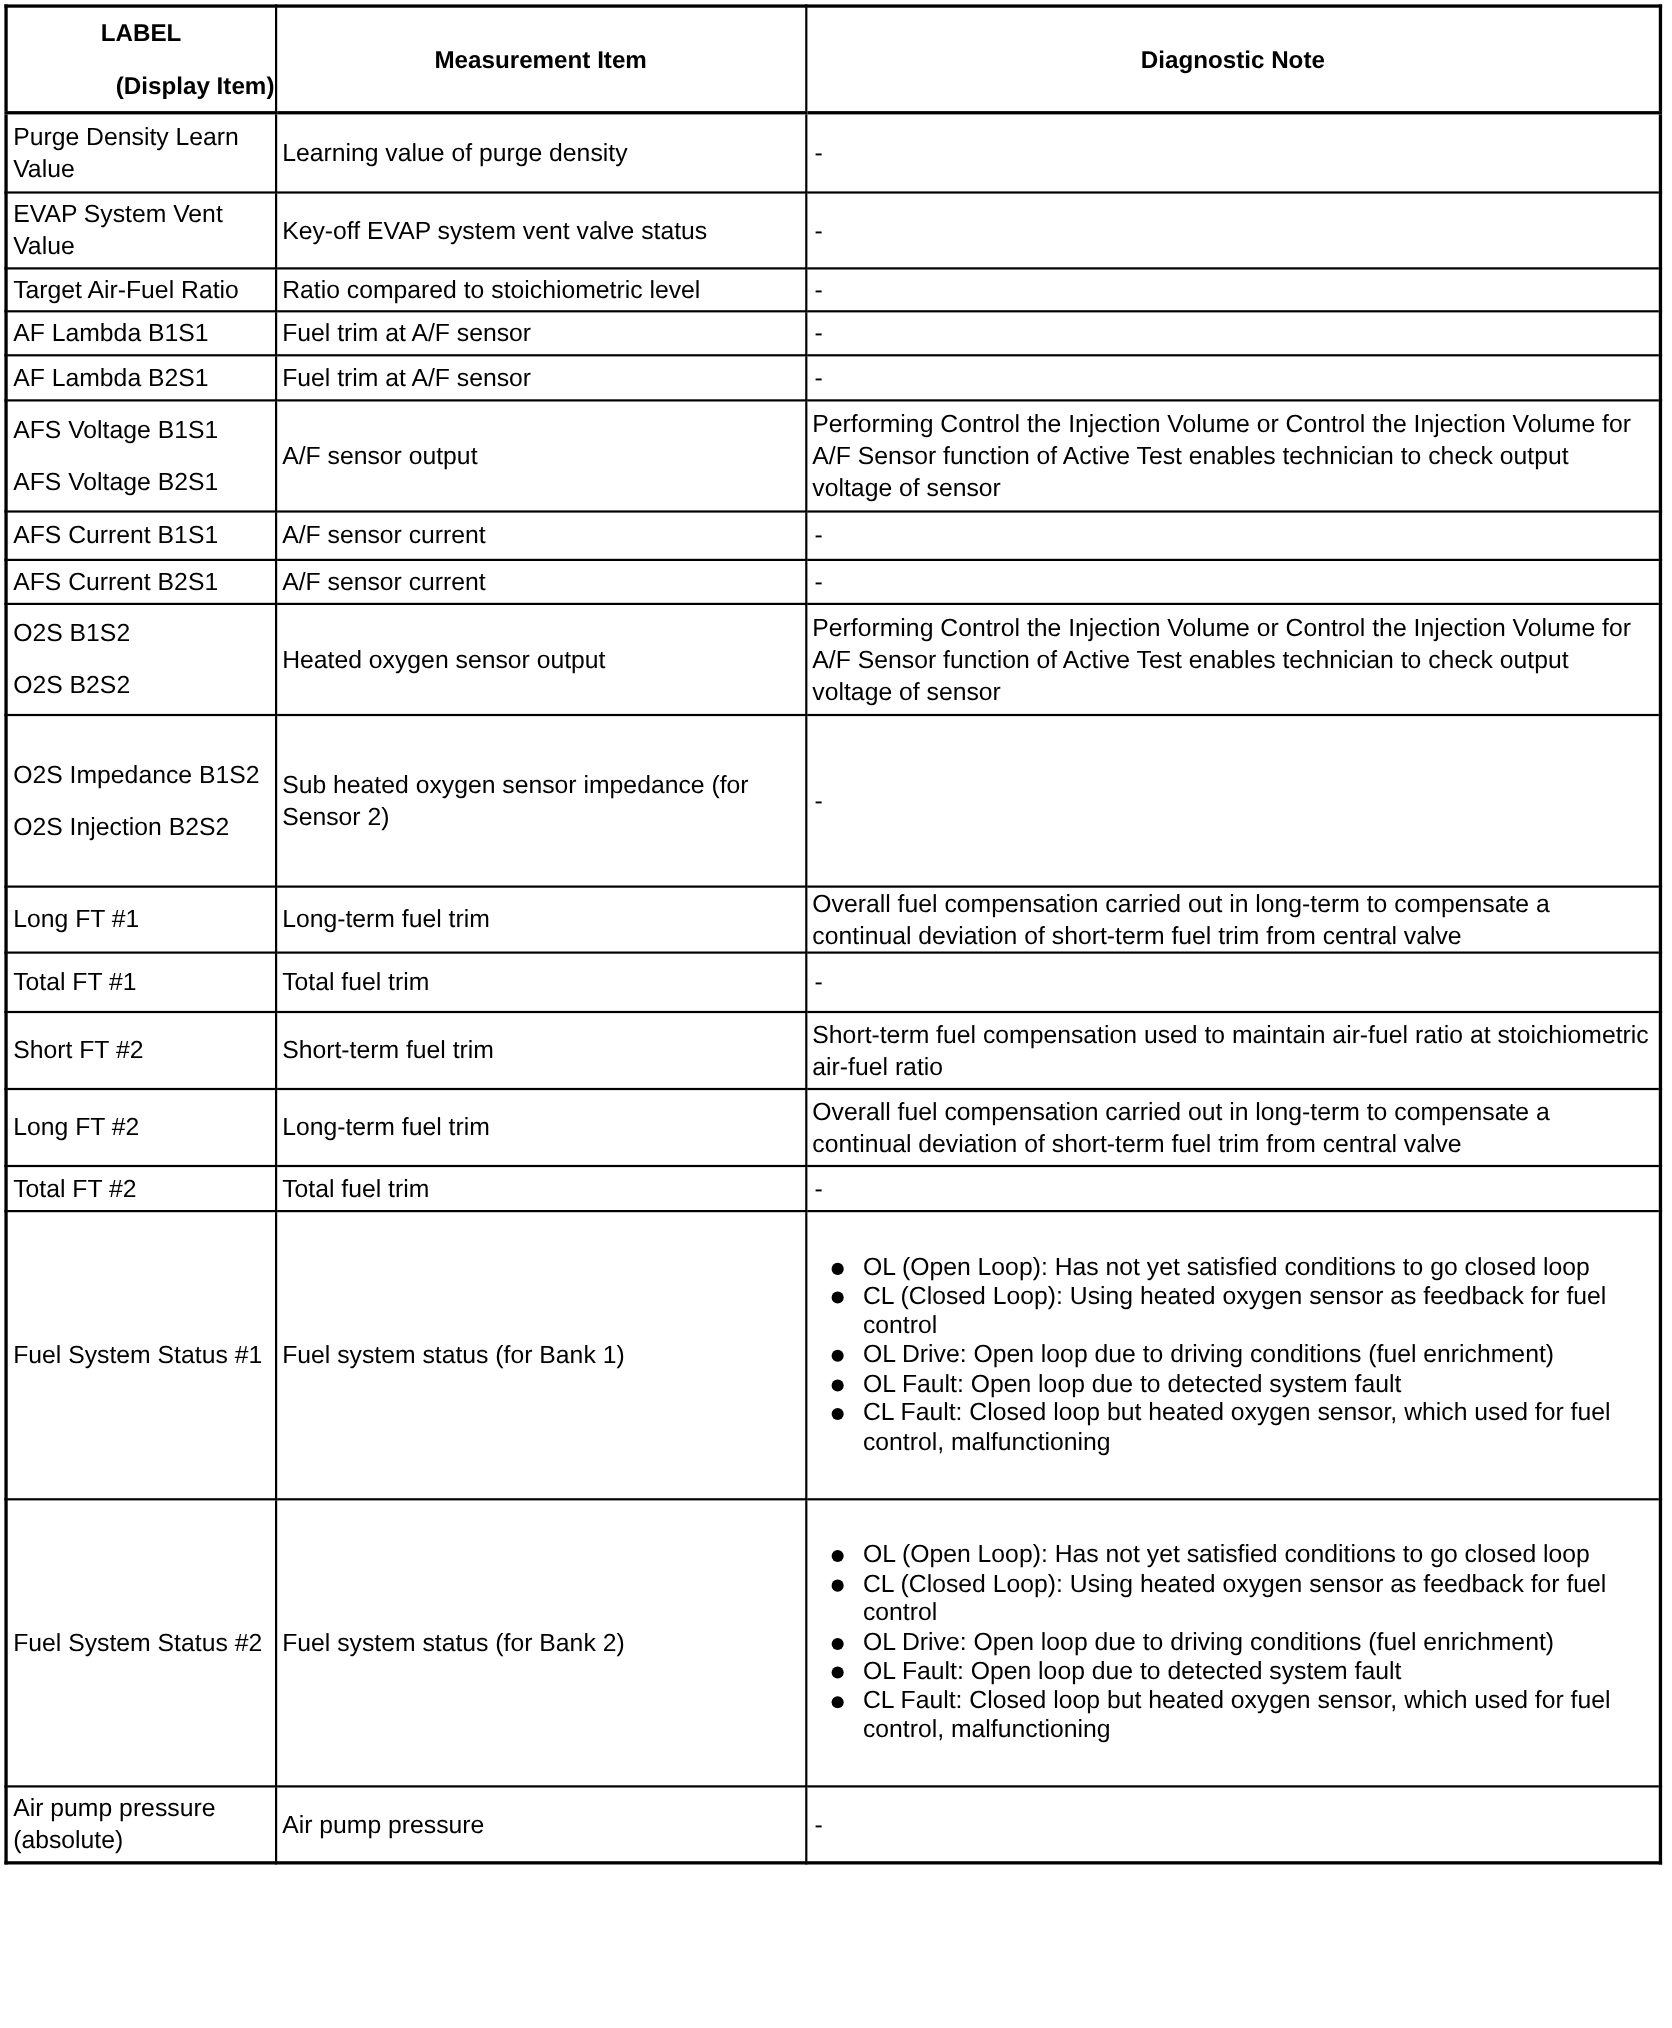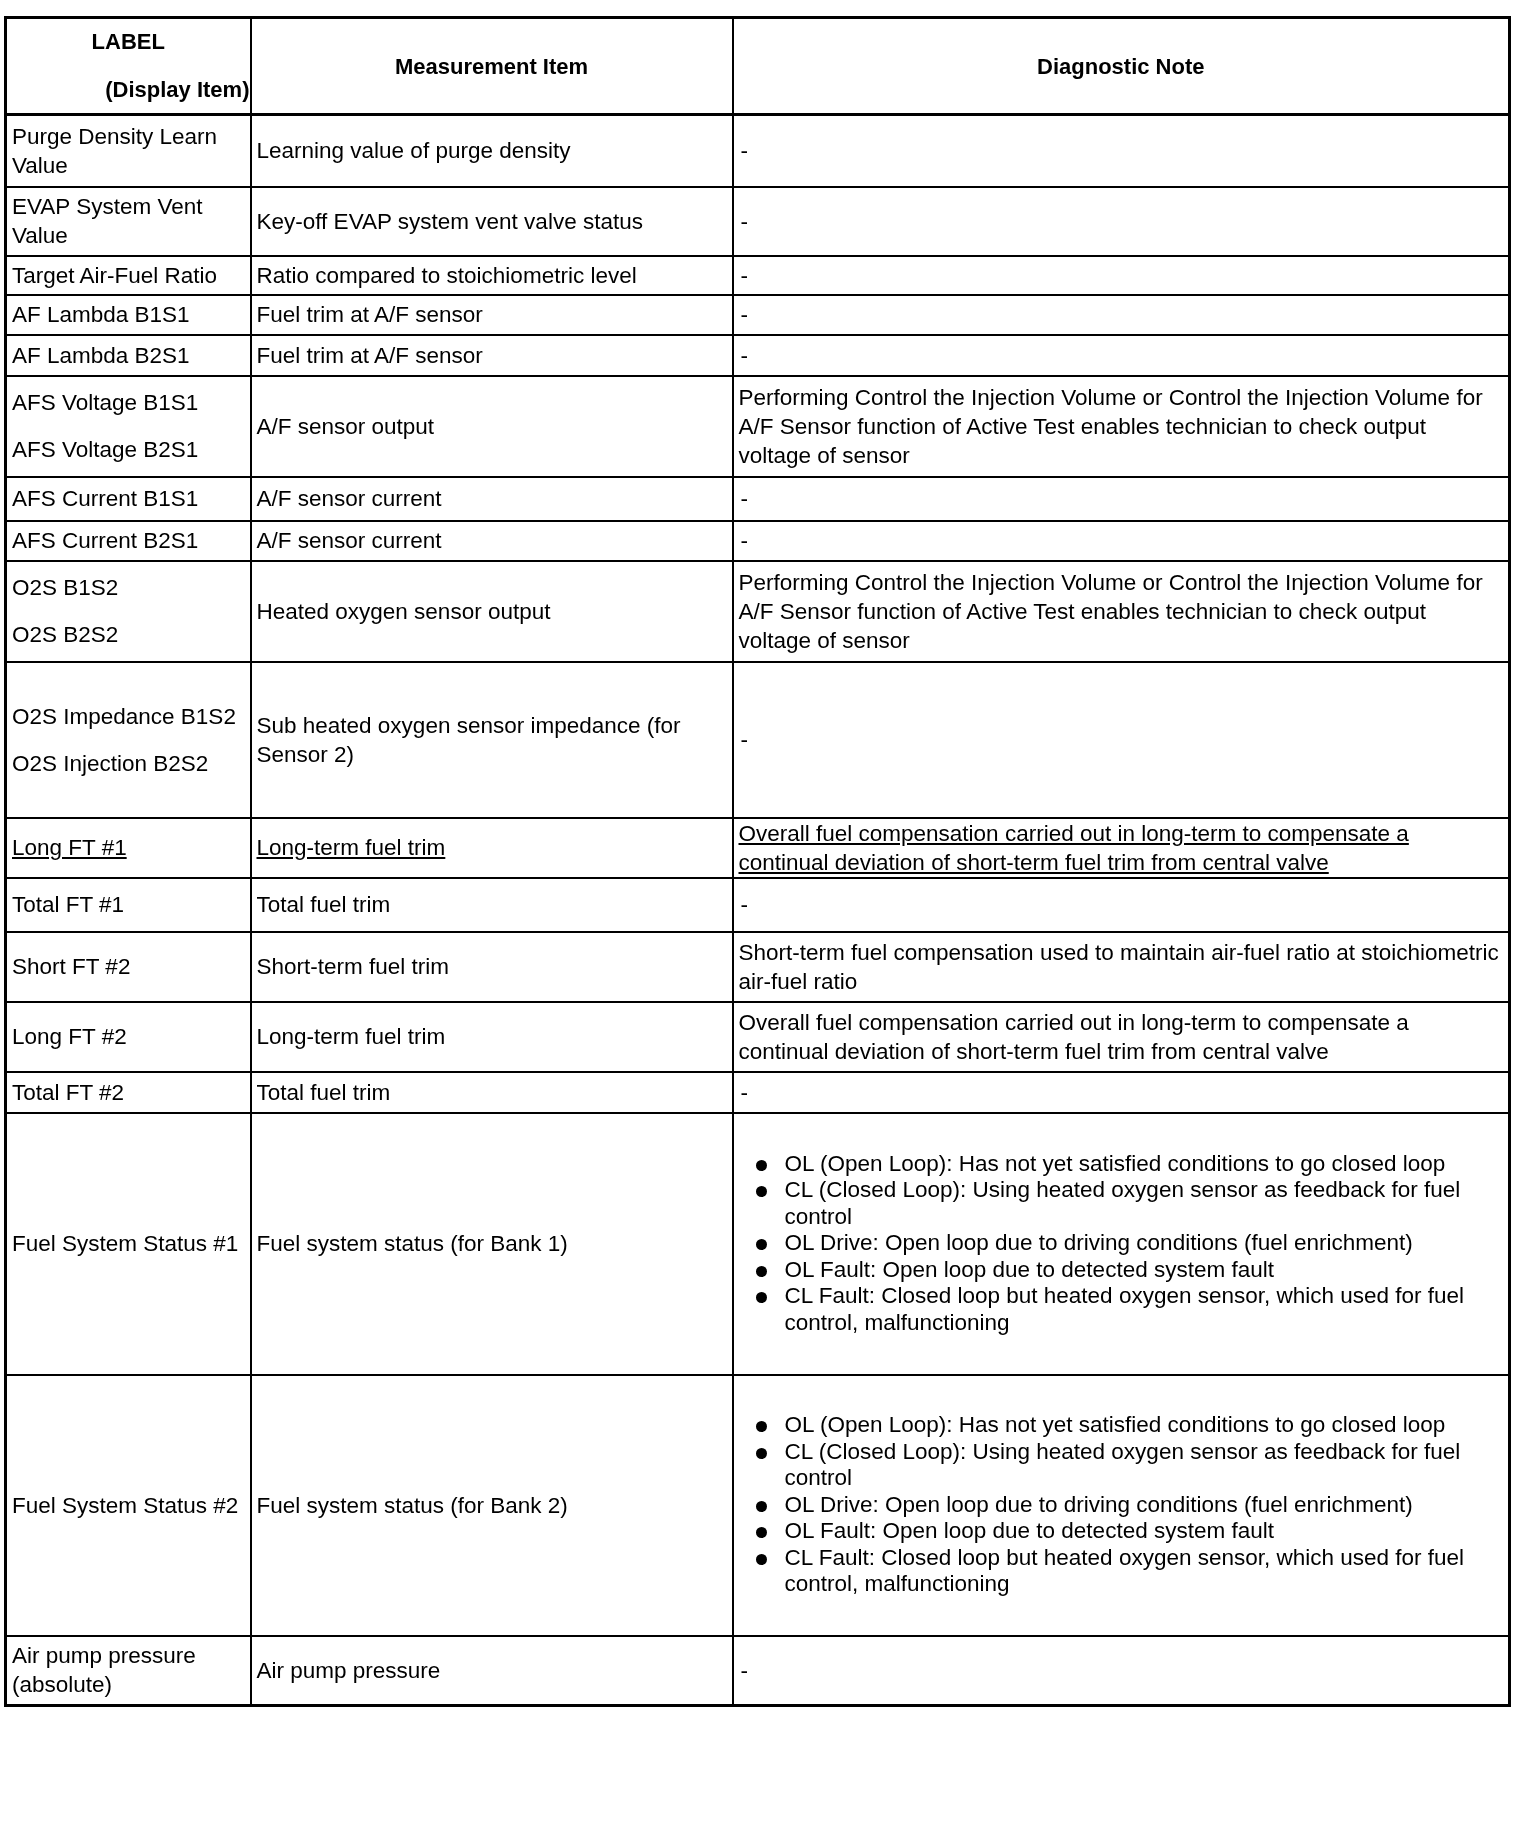--- a/index.html
+++ b/index.html
@@ -1,19 +1,19 @@
 <!DOCTYPE html>
 <html><head>
 <meta charset="utf-8">
 <style>
   html, body { margin: 0; padding: 0; background: #ffffff; }
   body { width: 1520px; height: 1844px; position: relative; overflow: hidden;
          font-family: "Liberation Sans", "DejaVu Sans", sans-serif; color: #000; }
   table.spec {
-    position: absolute; left: 4px; top: 16px;
+    position: absolute; left: 4px; top: 4px;
     width: 1504px;
     border-collapse: collapse;
     table-layout: fixed;
     border: 3px solid #000;
   }
   table.spec col.c1 { width: 245px; }
   table.spec col.c2 { width: 482px; }
   table.spec col.c3 { width: 777px; }
   table.spec th, table.spec td {
     border: 2px solid #000;
@@ -131,21 +131,21 @@
         <td><span>Performing Control the Injection Volume or Control the Injection Volume for A/F Sensor function of Active Test enables technician to check output voltage of sensor</span></td>
       </tr>
       <tr style="height: 156px;">
         <td>
           <span class="stack-item">O2S Impedance B1S2</span>
           <span class="stack-item stack-gap">O2S Injection B2S2</span>
         </td>
         <td>Sub heated oxygen sensor impedance (for Sensor 2)</td>
         <td><span class="note-dash">-</span></td>
       </tr>
-      <tr style="height: 52px; text-decoration: underline;">
+      <tr style="height: 52px;">
         <td>
           <span class="stack-item">Long FT #1</span>
         </td>
         <td>Long-term fuel trim</td>
         <td><span>Overall fuel compensation carried out in long-term to compensate a continual deviation of short-term fuel trim from central valve</span></td>
       </tr>
       <tr style="height: 54px;">
         <td>
           <span class="stack-item">Total FT #1</span>
         </td>

